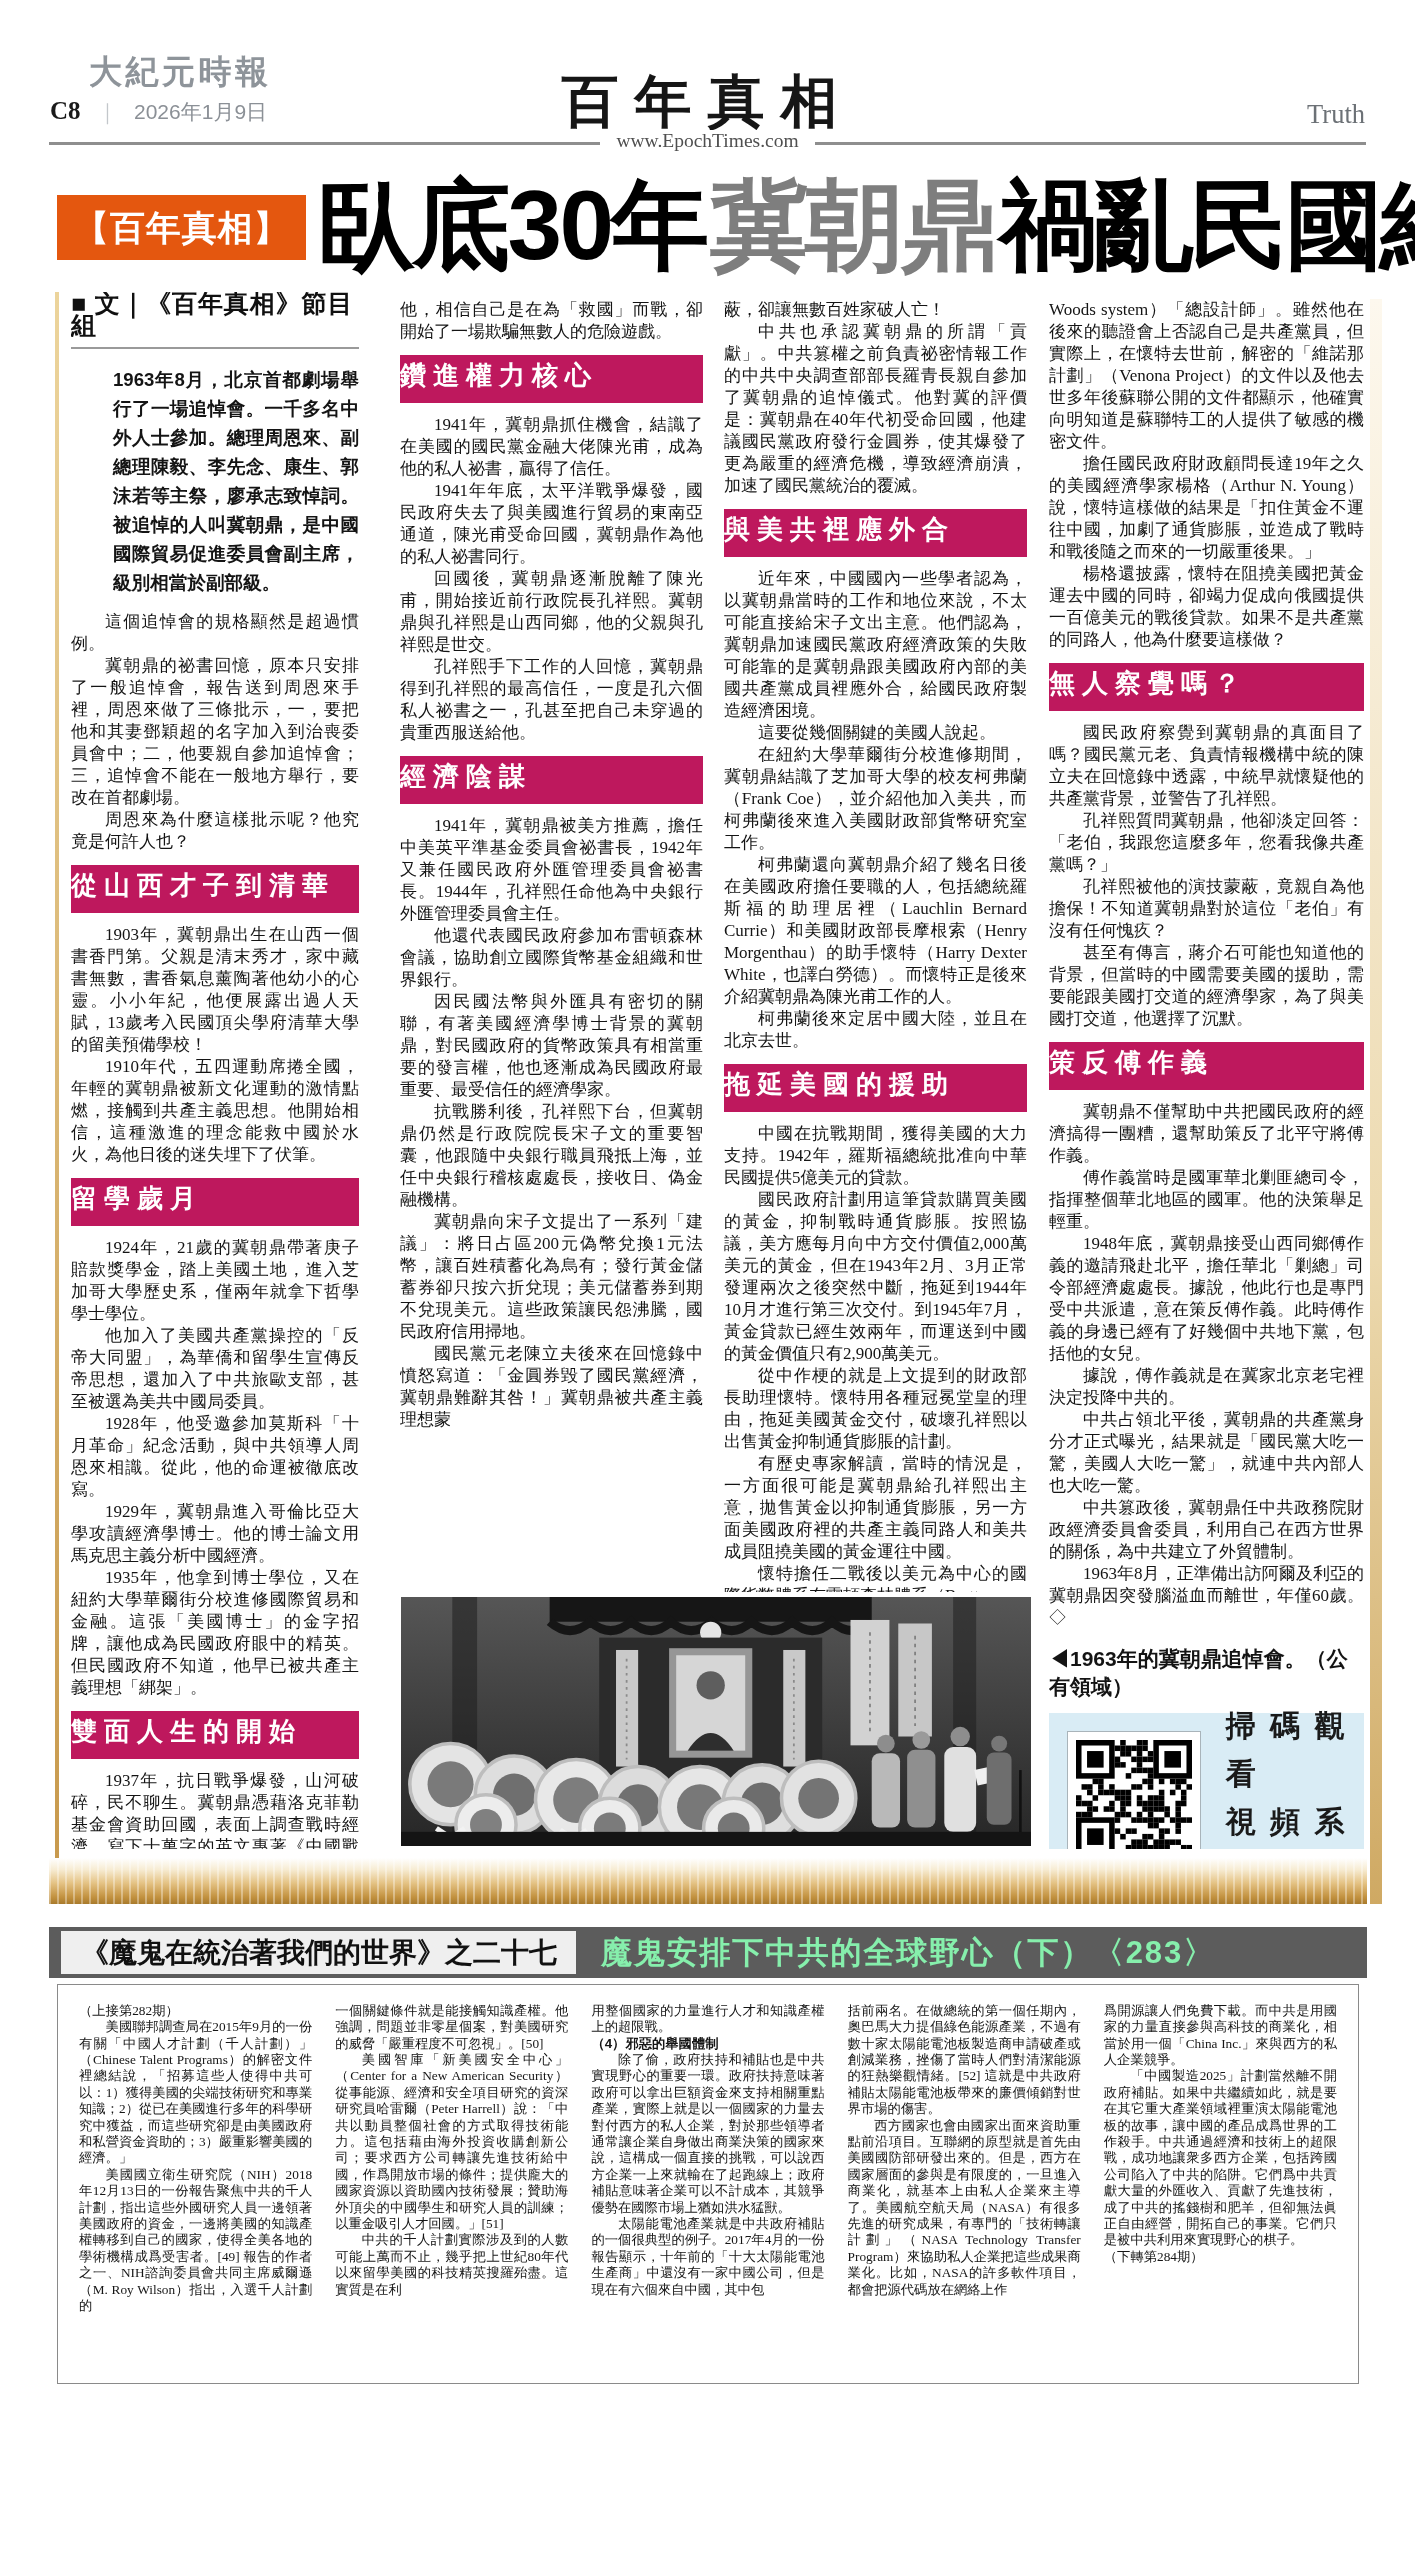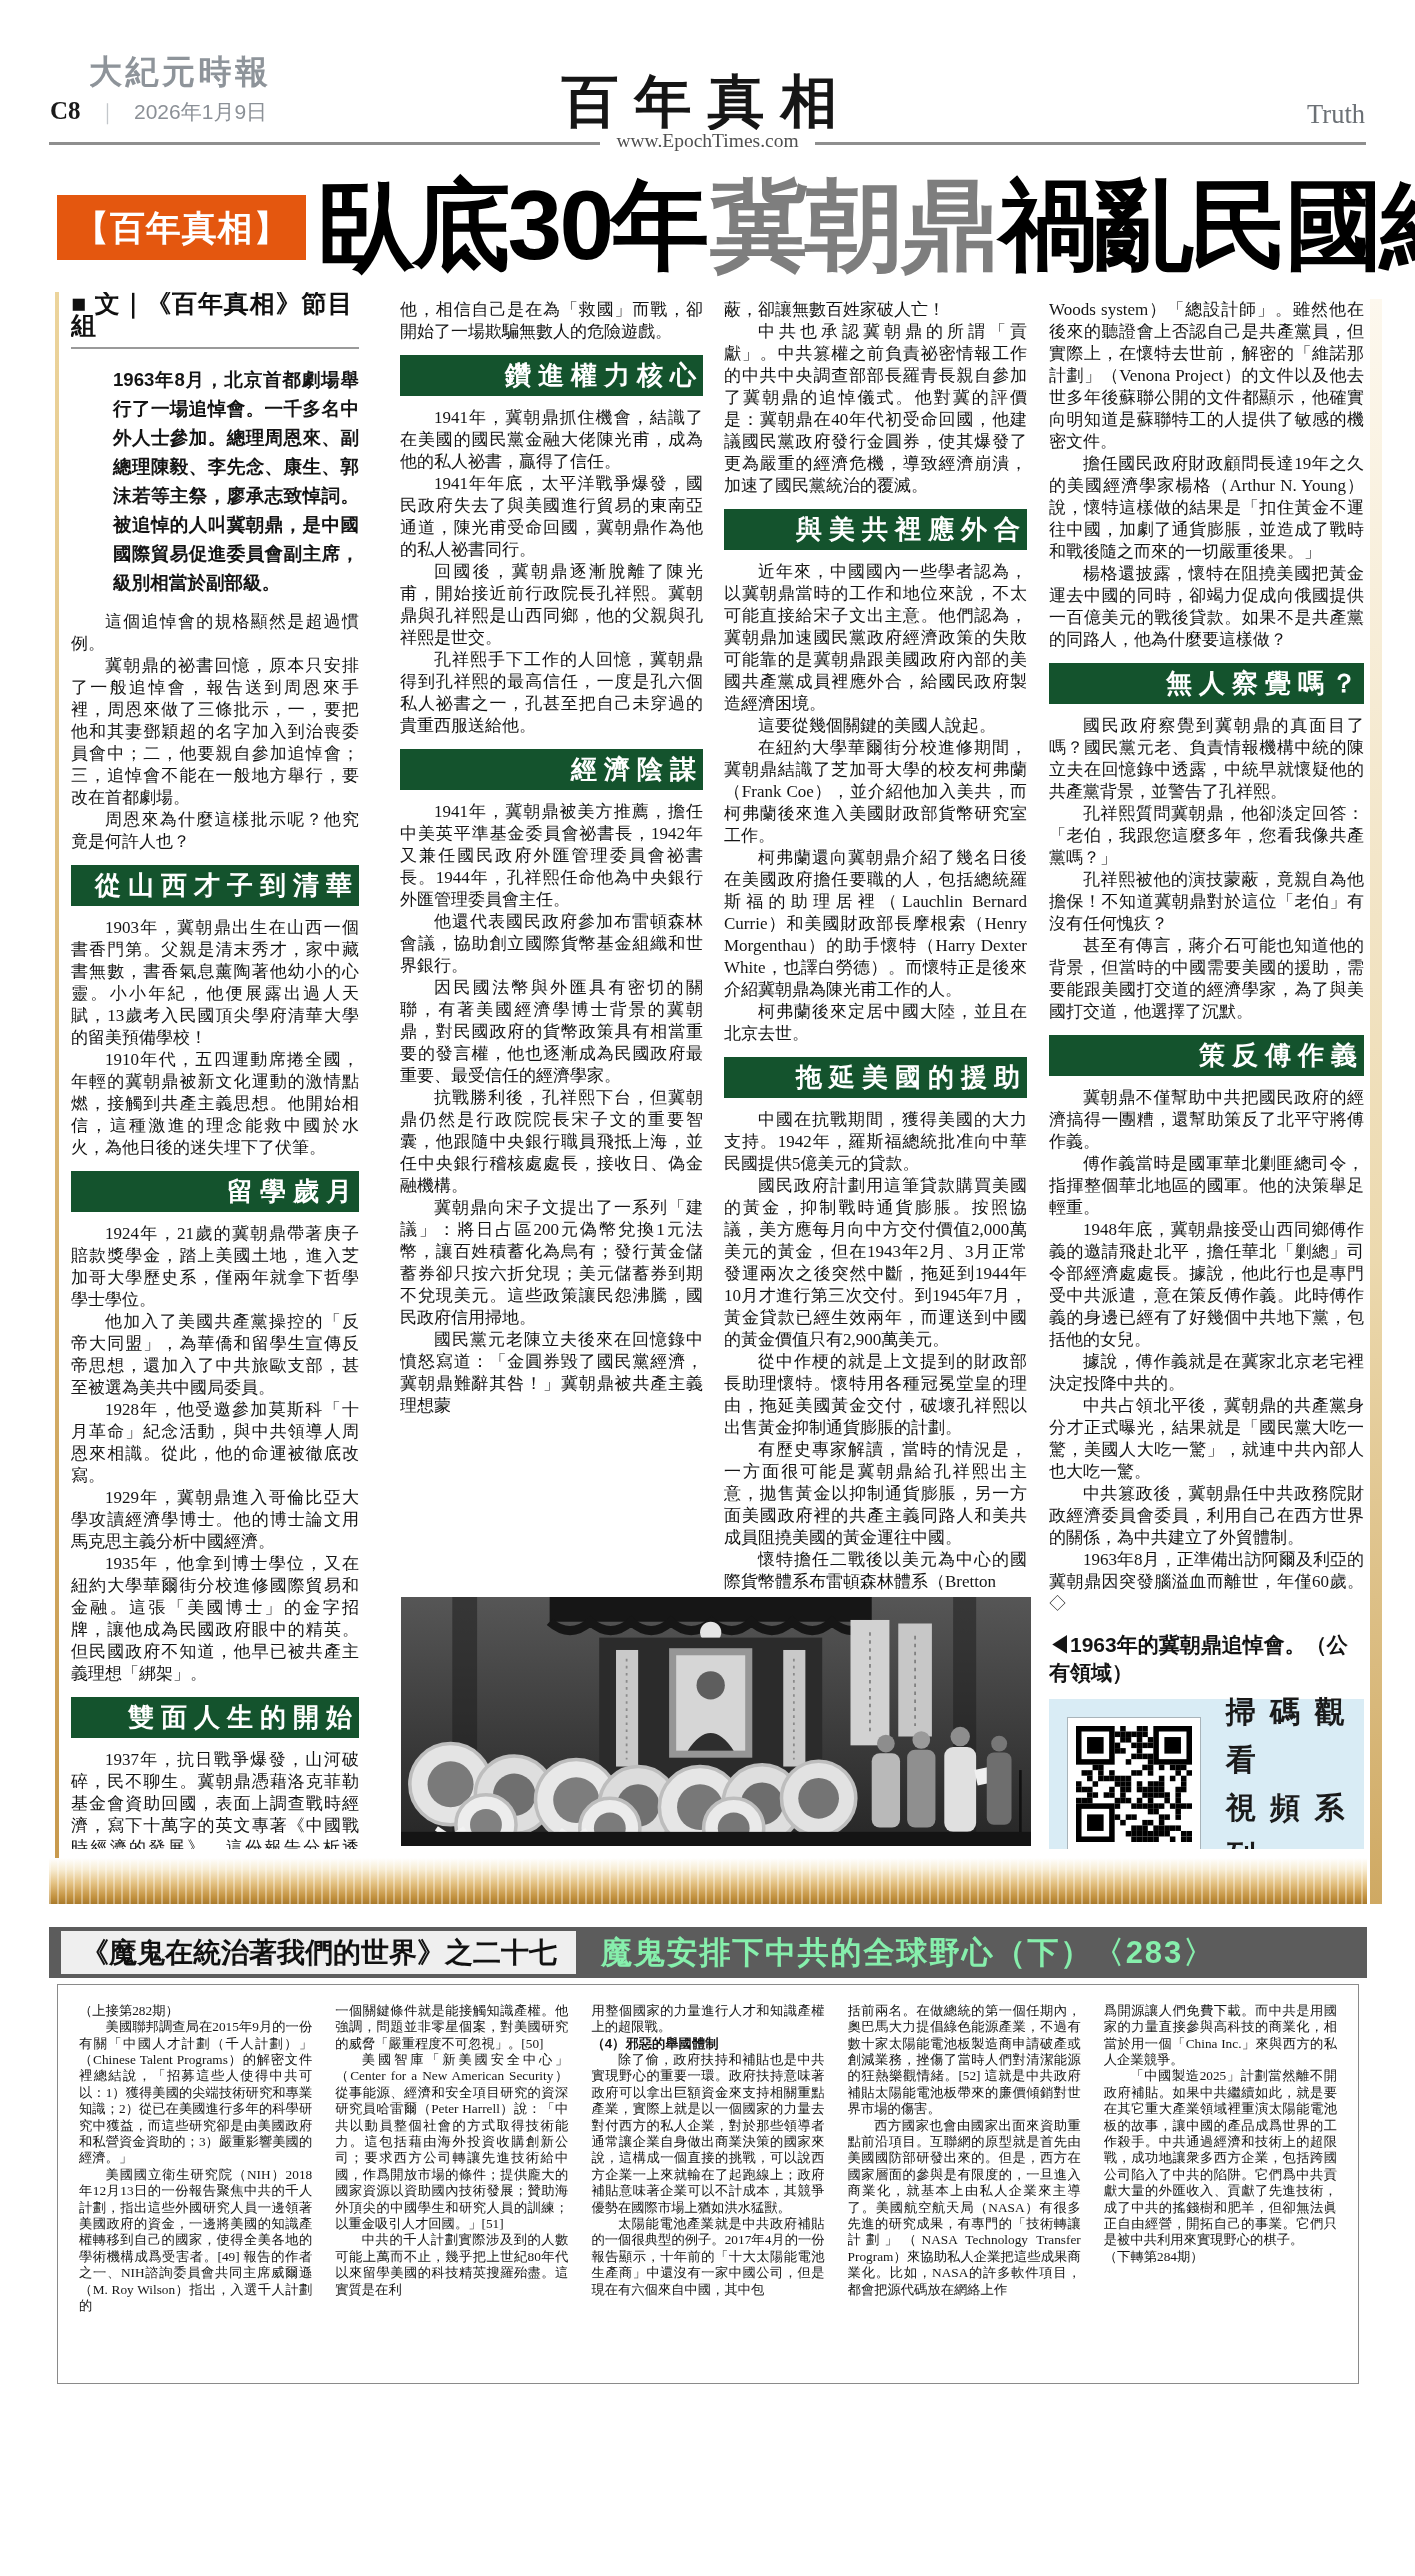--- a/index.html
+++ b/index.html
@@ -37,22 +37,22 @@
   #col3{left:724px;top:299px;width:303px;height:1293px;}
   #col4{left:1049px;top:299px;width:315px;height:1550px;}
 
   .byline{font-family:"Liberation Sans",sans-serif;font-weight:bold;font-size:25px;color:#101010;
           padding-bottom:10.6px;border-bottom:2.7px solid #9a9a9a;margin-bottom:16px;letter-spacing:0.9px;text-align:left;}
   .lead{font-family:"Liberation Sans",sans-serif;font-weight:bold;font-size:18.6px;line-height:29px;
         padding-left:42px;margin-bottom:14px;}
   .para{text-indent:2em;}
   .para.cont,.para.noind{text-indent:0;}
   .para.subhd{text-indent:0;font-weight:bold;font-family:"Liberation Sans",sans-serif;}
-  .sec-h{background:#14532d;color:#fff;font-family:"Liberation Sans",sans-serif;font-weight:bold;
-         font-size:26px;line-height:41px;height:41px;text-align:right;letter-spacing:7px;
+  .sec-h{background:#be185d;color:#fff;font-family:"Liberation Sans",sans-serif;font-weight:bold;
+         font-size:26px;line-height:41px;height:48px;text-align:left;letter-spacing:7px;
          margin:12.4px 0 10.6px;text-indent:0;}
 
   .gold-rule{position:absolute;left:55px;top:292px;width:3.5px;height:1566px;
              background:linear-gradient(180deg,#ecd49c,#c89a4e);}
   .beige-strip{position:absolute;left:1370px;top:299px;width:11.5px;height:1605px;
                background:linear-gradient(180deg,#fdf8ee,#ecd9ae 60%,#cfa963);}
 
   
   .photo{position:absolute;left:401px;top:1597px;width:630px;height:249px;}
   .photo svg{display:block;width:100%;height:100%;}

